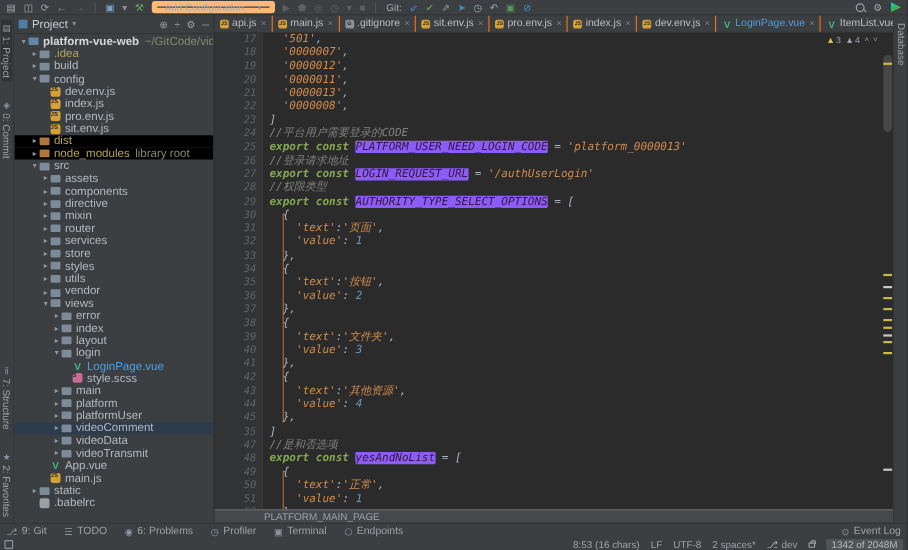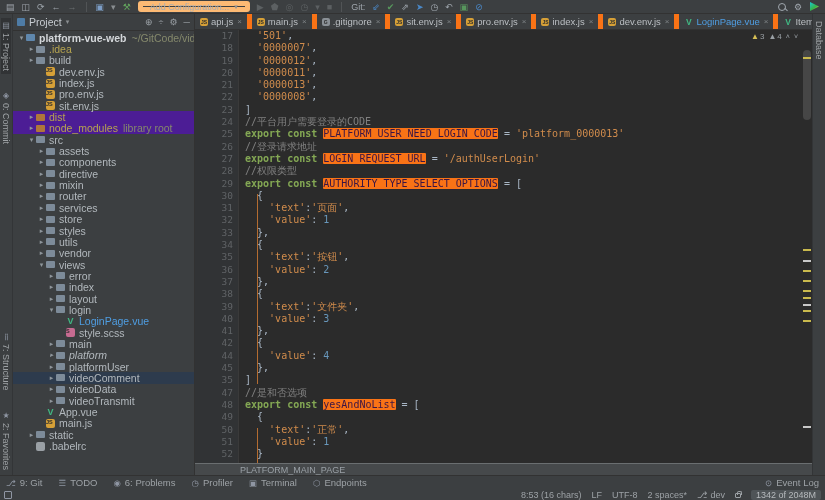--- a/index.html
+++ b/index.html
@@ -47,48 +47,48 @@
   .fold.ex{background:#b0763a;}
   .fold.rootf{background:#5f87ad;}
   .fbadge{width:9px;height:9px;border-radius:2px;font-size:5.5px;font-weight:bold;
           display:flex;align-items:center;justify-content:center;color:#2b2b2b;}
   .fbadge.js{background:#d6a037;}
   .fbadge.scss{background:#c76b91;}
   .fbadge.git{background:#8a9096;}
   .fbadge.file{background:#9aa0a5;}
   .vueic{color:#41b883;font-weight:bold;font-size:9px;width:9px;text-align:center;}
   .trow.sel{background:#2d3b4d;}
-  .trow.exrow{background:#4c1d95;}
+  .trow.exrow{background:#000000;}
   .trow.exrow .lbl,.lbl.xt{color:#b6a450;}
   .lbl.root{font-weight:bold;color:#d4d7da;}
   .lbl.blue{color:#4f9ee3;}
   .tpath{color:#85896c;margin-left:5px;}
   .tbadge{color:#85896c;margin-left:5px;}
   
   .edcol{flex:1;display:flex;flex-direction:column;min-width:0;background:#2b2b2b;}
   .tabbar{height:16px;background:#3c3f41;display:flex;align-items:stretch;
           border-bottom:1px solid #323232;overflow:hidden;font-size:9.5px;}
   .tab{display:flex;align-items:center;gap:3px;padding:0 5px;color:#bbbfc3;
-       border-right:5px solid #f97316;position:relative;flex:none;}
+       border-right:1px solid #f97316;position:relative;flex:none;}
   .tab .close{color:#7f8487;font-size:8px;margin-left:1px;}
   .tab.blue{color:#4f9ee3;}
   .tab .fbadge{width:8px;height:8px;font-size:5px;}
   .tab .vueic{font-size:8.5px;}
   .edcontent{position:relative;flex:1;overflow:hidden;
              font-family:"DejaVu Sans Mono",monospace;font-size:10px;line-height:12.3px;}
   .gutterbg{position:absolute;left:0;top:0;bottom:0;width:44px;background:#313335;border-right:1px solid #3a3a3a;}
-  .line{position:relative;height:12.3px;white-space:pre;}
+  .line{position:relative;height:12.3px;white-space:pre;font-style:italic;}
   .ln{position:absolute;left:0;width:38px;text-align:right;color:#606366;font-size:9.5px;}
   .code{position:absolute;left:50px;}
   .tk-k{color:#84a854;font-weight:bold;}
   .tk-s{color:#d18c4c;}
   .tk-n{color:#6897bb;}
   .tk-c{color:#808080;}
   .tk-p{color:#a9b7c6;}
-  .tk-h{background:#f97316;color:#3a1545;border-radius:1px;}
+  .tk-h{background:#8b5cf6;color:#3a1545;border-radius:1px;}
   .iguide{position:absolute;width:1px;background:#cc7832;left:62px;opacity:.85;}
   .scrollstrip{position:absolute;right:0;top:0;bottom:0;width:10px;}
   .sthumb{position:absolute;right:1px;width:8px;border-radius:4px;background:rgba(255,255,255,.13);}
   .smark{position:absolute;right:1px;width:8px;height:2px;}
   .smark.y{background:#c9b94d;}
   .smark.w{background:#c8c8c8;}
   .inspect{position:absolute;top:1px;right:14px;display:flex;align-items:center;gap:4px;
            font-family:"Liberation Sans",sans-serif;font-size:8px;color:#9aa0a5;}
   .warn{display:flex;align-items:center;gap:1px;}
   .warn .tri{font-size:8px;}
@@ -206,20 +206,25 @@
           <div class="trow" style="padding-left: 14px;">
             <span class="chev">▸</span>
             <span class="fic fold"></span>
             <span class="lbl xt">.idea</span>
           </div>
           <div class="trow" style="padding-left: 14px;">
             <span class="chev">▸</span>
             <span class="fic fold"></span>
             <span class="lbl">build</span>
           </div>
+          <div class="trow" style="padding-left: 14px;">
+            <span class="chev">▾</span>
+            <span class="fic fold"></span>
+            <span class="lbl">config</span>
+          </div>
           <div class="trow" style="padding-left: 24px;">
             <span class="chev"></span>
             <span class="fbadge js fic">JS</span>
             <span class="lbl">dev.env.js</span>
           </div>
           <div class="trow" style="padding-left: 24px;">
             <span class="chev"></span>
             <span class="fbadge js fic">JS</span>
             <span class="lbl">index.js</span>
           </div>
@@ -287,21 +292,21 @@
           <div class="trow" style="padding-left: 24px;">
             <span class="chev">▸</span>
             <span class="fic fold"></span>
             <span class="lbl">styles</span>
           </div>
           <div class="trow" style="padding-left: 24px;">
             <span class="chev">▸</span>
             <span class="fic fold"></span>
             <span class="lbl">utils</span>
           </div>
-          <div class="trow" style="padding-left: 24px;">
+          <div class="trow" style="padding-left: 24px; align-items: flex-end;">
             <span class="chev">▸</span>
             <span class="fic fold"></span>
             <span class="lbl">vendor</span>
           </div>
           <div class="trow" style="padding-left: 24px;">
             <span class="chev">▾</span>
             <span class="fic fold"></span>
             <span class="lbl">views</span>
           </div>
           <div class="trow" style="padding-left: 34px;">
@@ -332,21 +337,21 @@
           <div class="trow" style="padding-left: 44px;">
             <span class="chev"></span>
             <span class="fbadge scss fic">S</span>
             <span class="lbl">style.scss</span>
           </div>
           <div class="trow" style="padding-left: 34px;">
             <span class="chev">▸</span>
             <span class="fic fold"></span>
             <span class="lbl">main</span>
           </div>
-          <div class="trow" style="padding-left: 34px; font-style: italic;">
+          <div class="trow" style="padding-left: 34px;">
             <span class="chev">▸</span>
             <span class="fic fold"></span>
             <span class="lbl">platform</span>
           </div>
           <div class="trow" style="padding-left: 34px;">
             <span class="chev">▸</span>
             <span class="fic fold"></span>
             <span class="lbl">platformUser</span>
           </div>
           <div class="trow sel" style="padding-left: 34px;">
@@ -456,20 +461,21 @@
             <div class="line"><span class="ln">33</span><span class="code"><span class="tk-p">  },</span></span></div>
             <div class="line"><span class="ln">34</span><span class="code"><span class="tk-p">  {</span></span></div>
             <div class="line"><span class="ln">35</span><span class="code"><span class="tk-p">    </span><span class="tk-s">'text'</span><span class="tk-p">:</span><span class="tk-s">'按钮'</span><span class="tk-p">,</span></span></div>
             <div class="line"><span class="ln">36</span><span class="code"><span class="tk-p">    </span><span class="tk-s">'value'</span><span class="tk-p">: </span><span class="tk-n">2</span></span></div>
             <div class="line"><span class="ln">37</span><span class="code"><span class="tk-p">  },</span></span></div>
             <div class="line"><span class="ln">38</span><span class="code"><span class="tk-p">  {</span></span></div>
             <div class="line"><span class="ln">39</span><span class="code"><span class="tk-p">    </span><span class="tk-s">'text'</span><span class="tk-p">:</span><span class="tk-s">'文件夹'</span><span class="tk-p">,</span></span></div>
             <div class="line"><span class="ln">40</span><span class="code"><span class="tk-p">    </span><span class="tk-s">'value'</span><span class="tk-p">: </span><span class="tk-n">3</span></span></div>
             <div class="line"><span class="ln">41</span><span class="code"><span class="tk-p">  },</span></span></div>
             <div class="line"><span class="ln">42</span><span class="code"><span class="tk-p">  {</span></span></div>
+            <div class="line"><span class="ln">43</span><span class="code"><span class="tk-p">    </span><span class="tk-s">'text'</span><span class="tk-p">:</span><span class="tk-s">'其他资源'</span><span class="tk-p">,</span></span></div>
             <div class="line"><span class="ln">44</span><span class="code"><span class="tk-p">    </span><span class="tk-s">'value'</span><span class="tk-p">: </span><span class="tk-n">4</span></span></div>
             <div class="line"><span class="ln">45</span><span class="code"><span class="tk-p">  },</span></span></div>
             <div class="line"><span class="ln">35</span><span class="code"><span class="tk-p">]</span></span></div>
             <div class="line"><span class="ln">47</span><span class="code"><span class="tk-c">//是和否选项</span></span></div>
             <div class="line"><span class="ln">48</span><span class="code"><span class="tk-k">export const </span><span class="tk-h">yesAndNoList</span><span class="tk-p"> = [</span></span></div>
             <div class="line"><span class="ln">49</span><span class="code"><span class="tk-p">  {</span></span></div>
             <div class="line"><span class="ln">50</span><span class="code"><span class="tk-p">    </span><span class="tk-s">'text'</span><span class="tk-p">:</span><span class="tk-s">'正常'</span><span class="tk-p">,</span></span></div>
             <div class="line"><span class="ln">51</span><span class="code"><span class="tk-p">    </span><span class="tk-s">'value'</span><span class="tk-p">: </span><span class="tk-n">1</span></span></div>
             <div class="line"><span class="ln">52</span><span class="code"><span class="tk-p">  }</span></span></div>
           </div>

